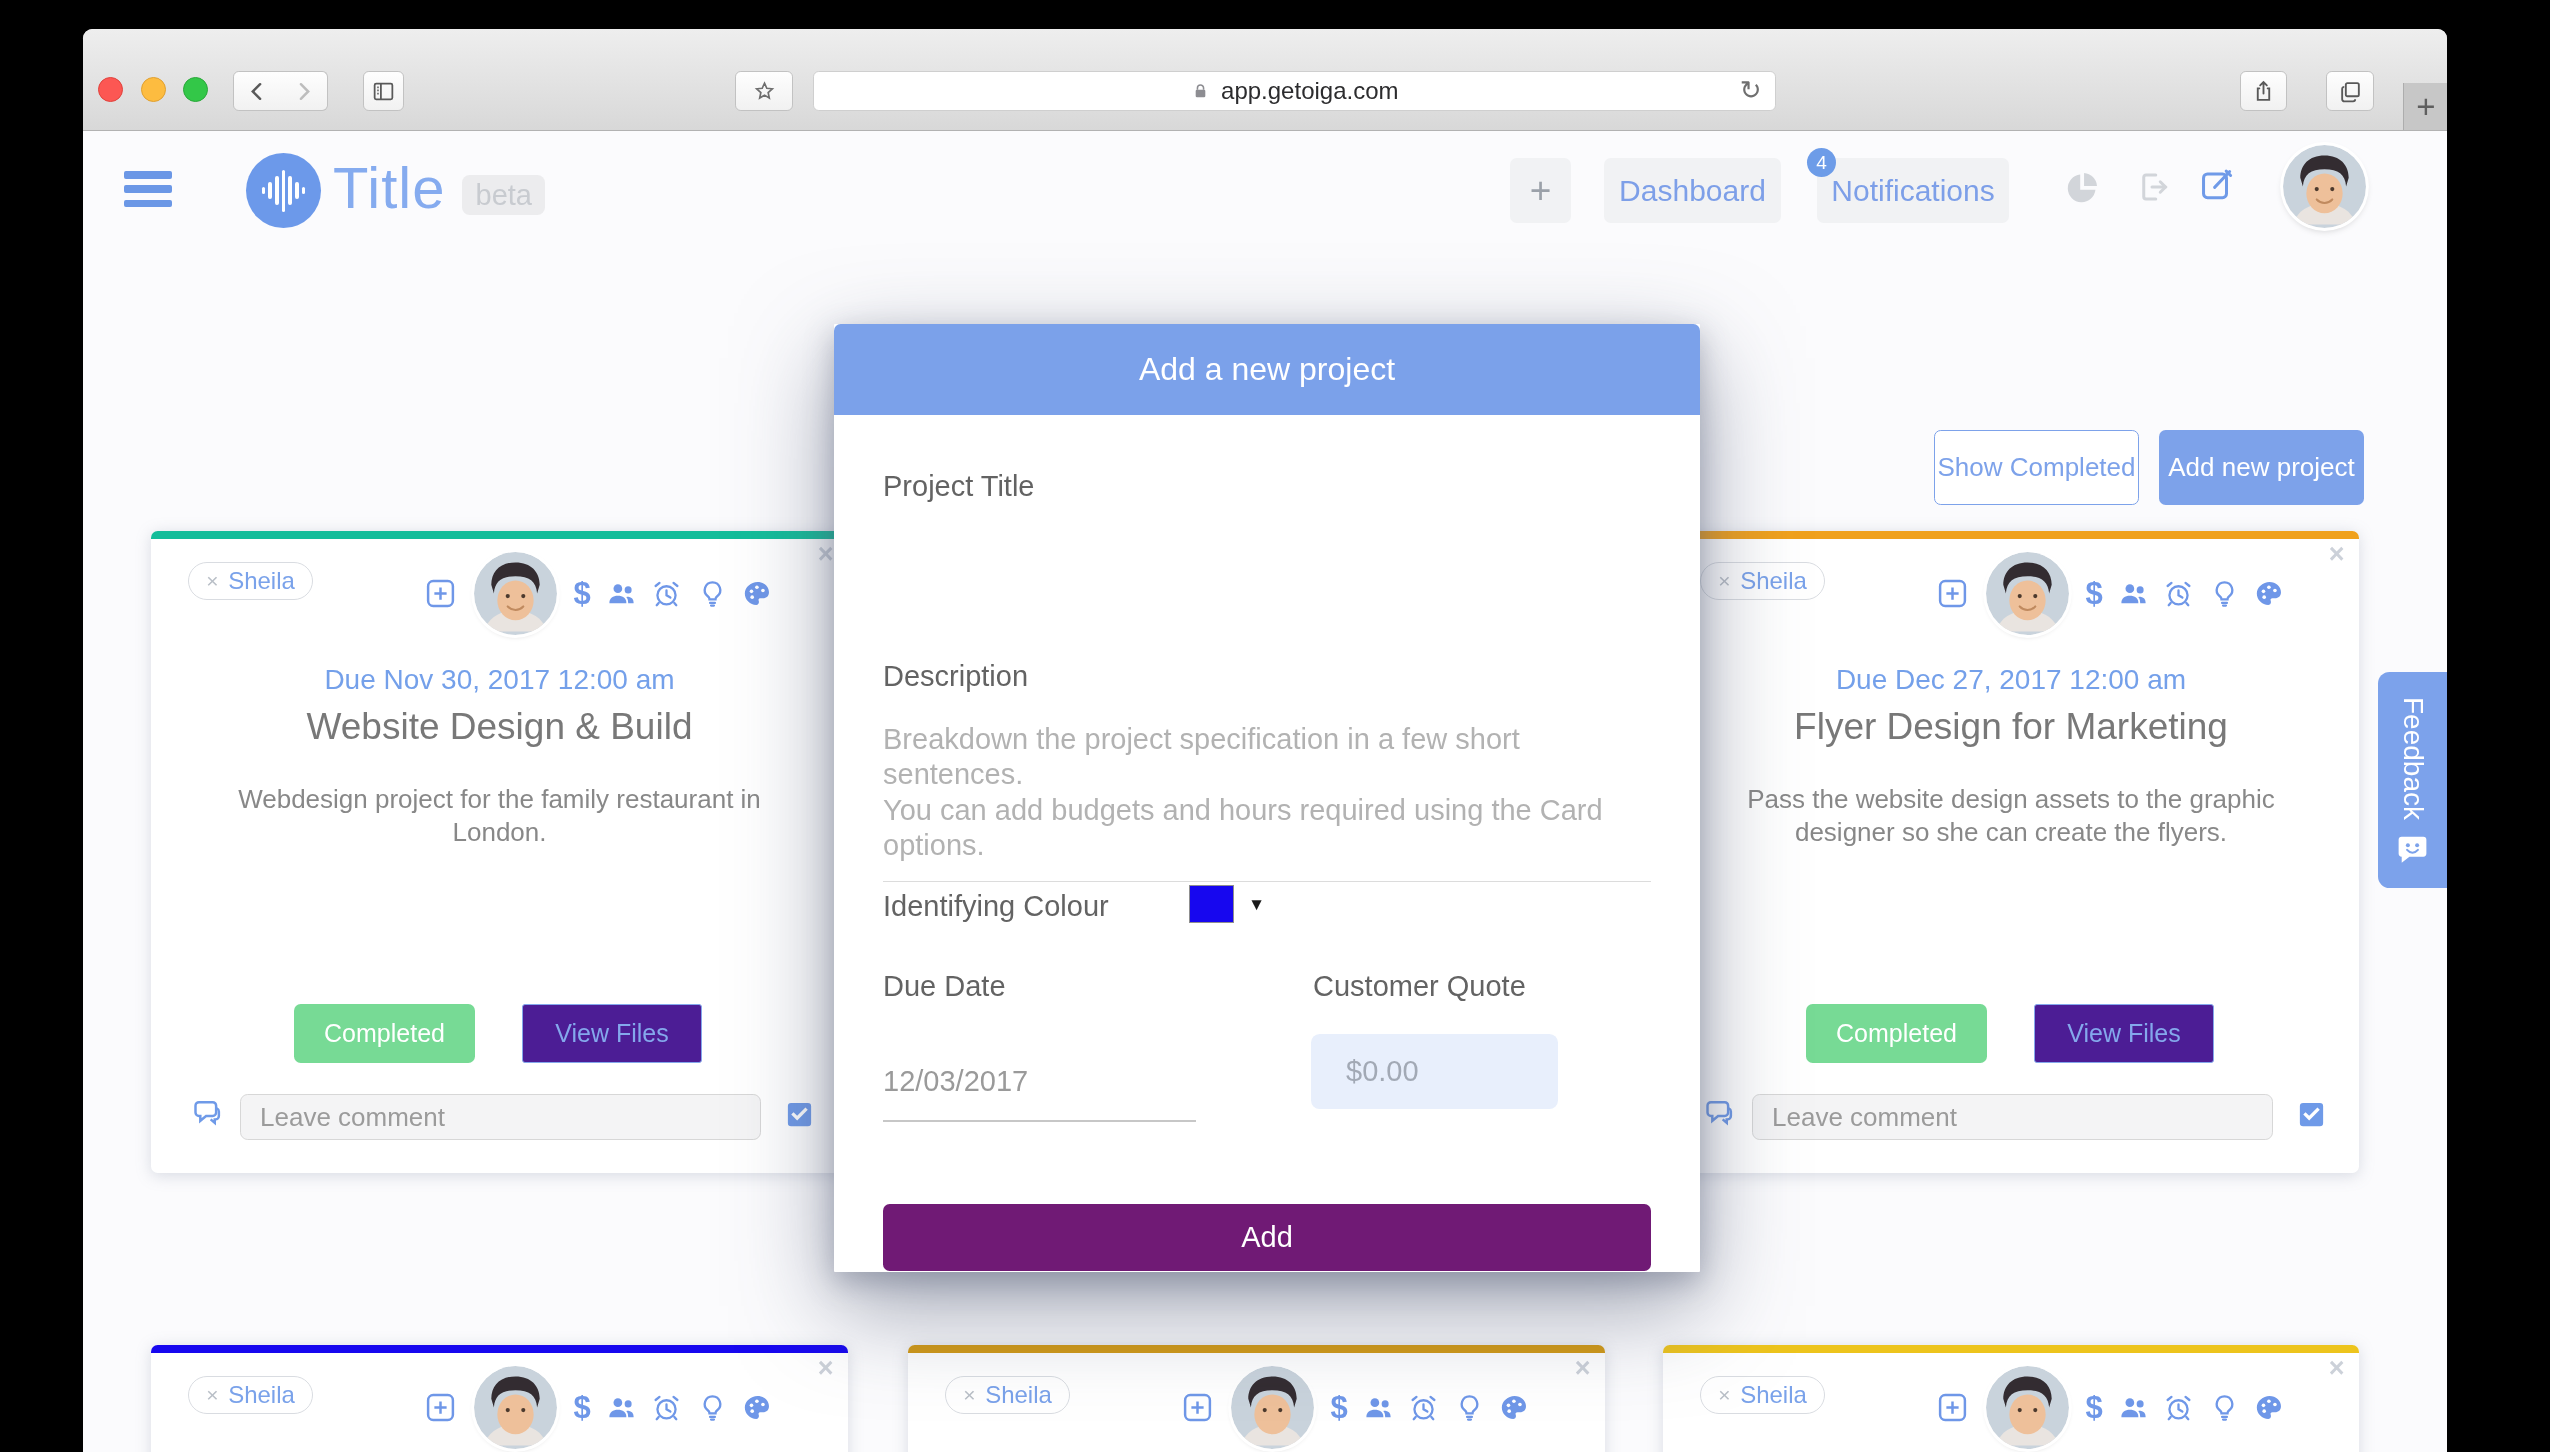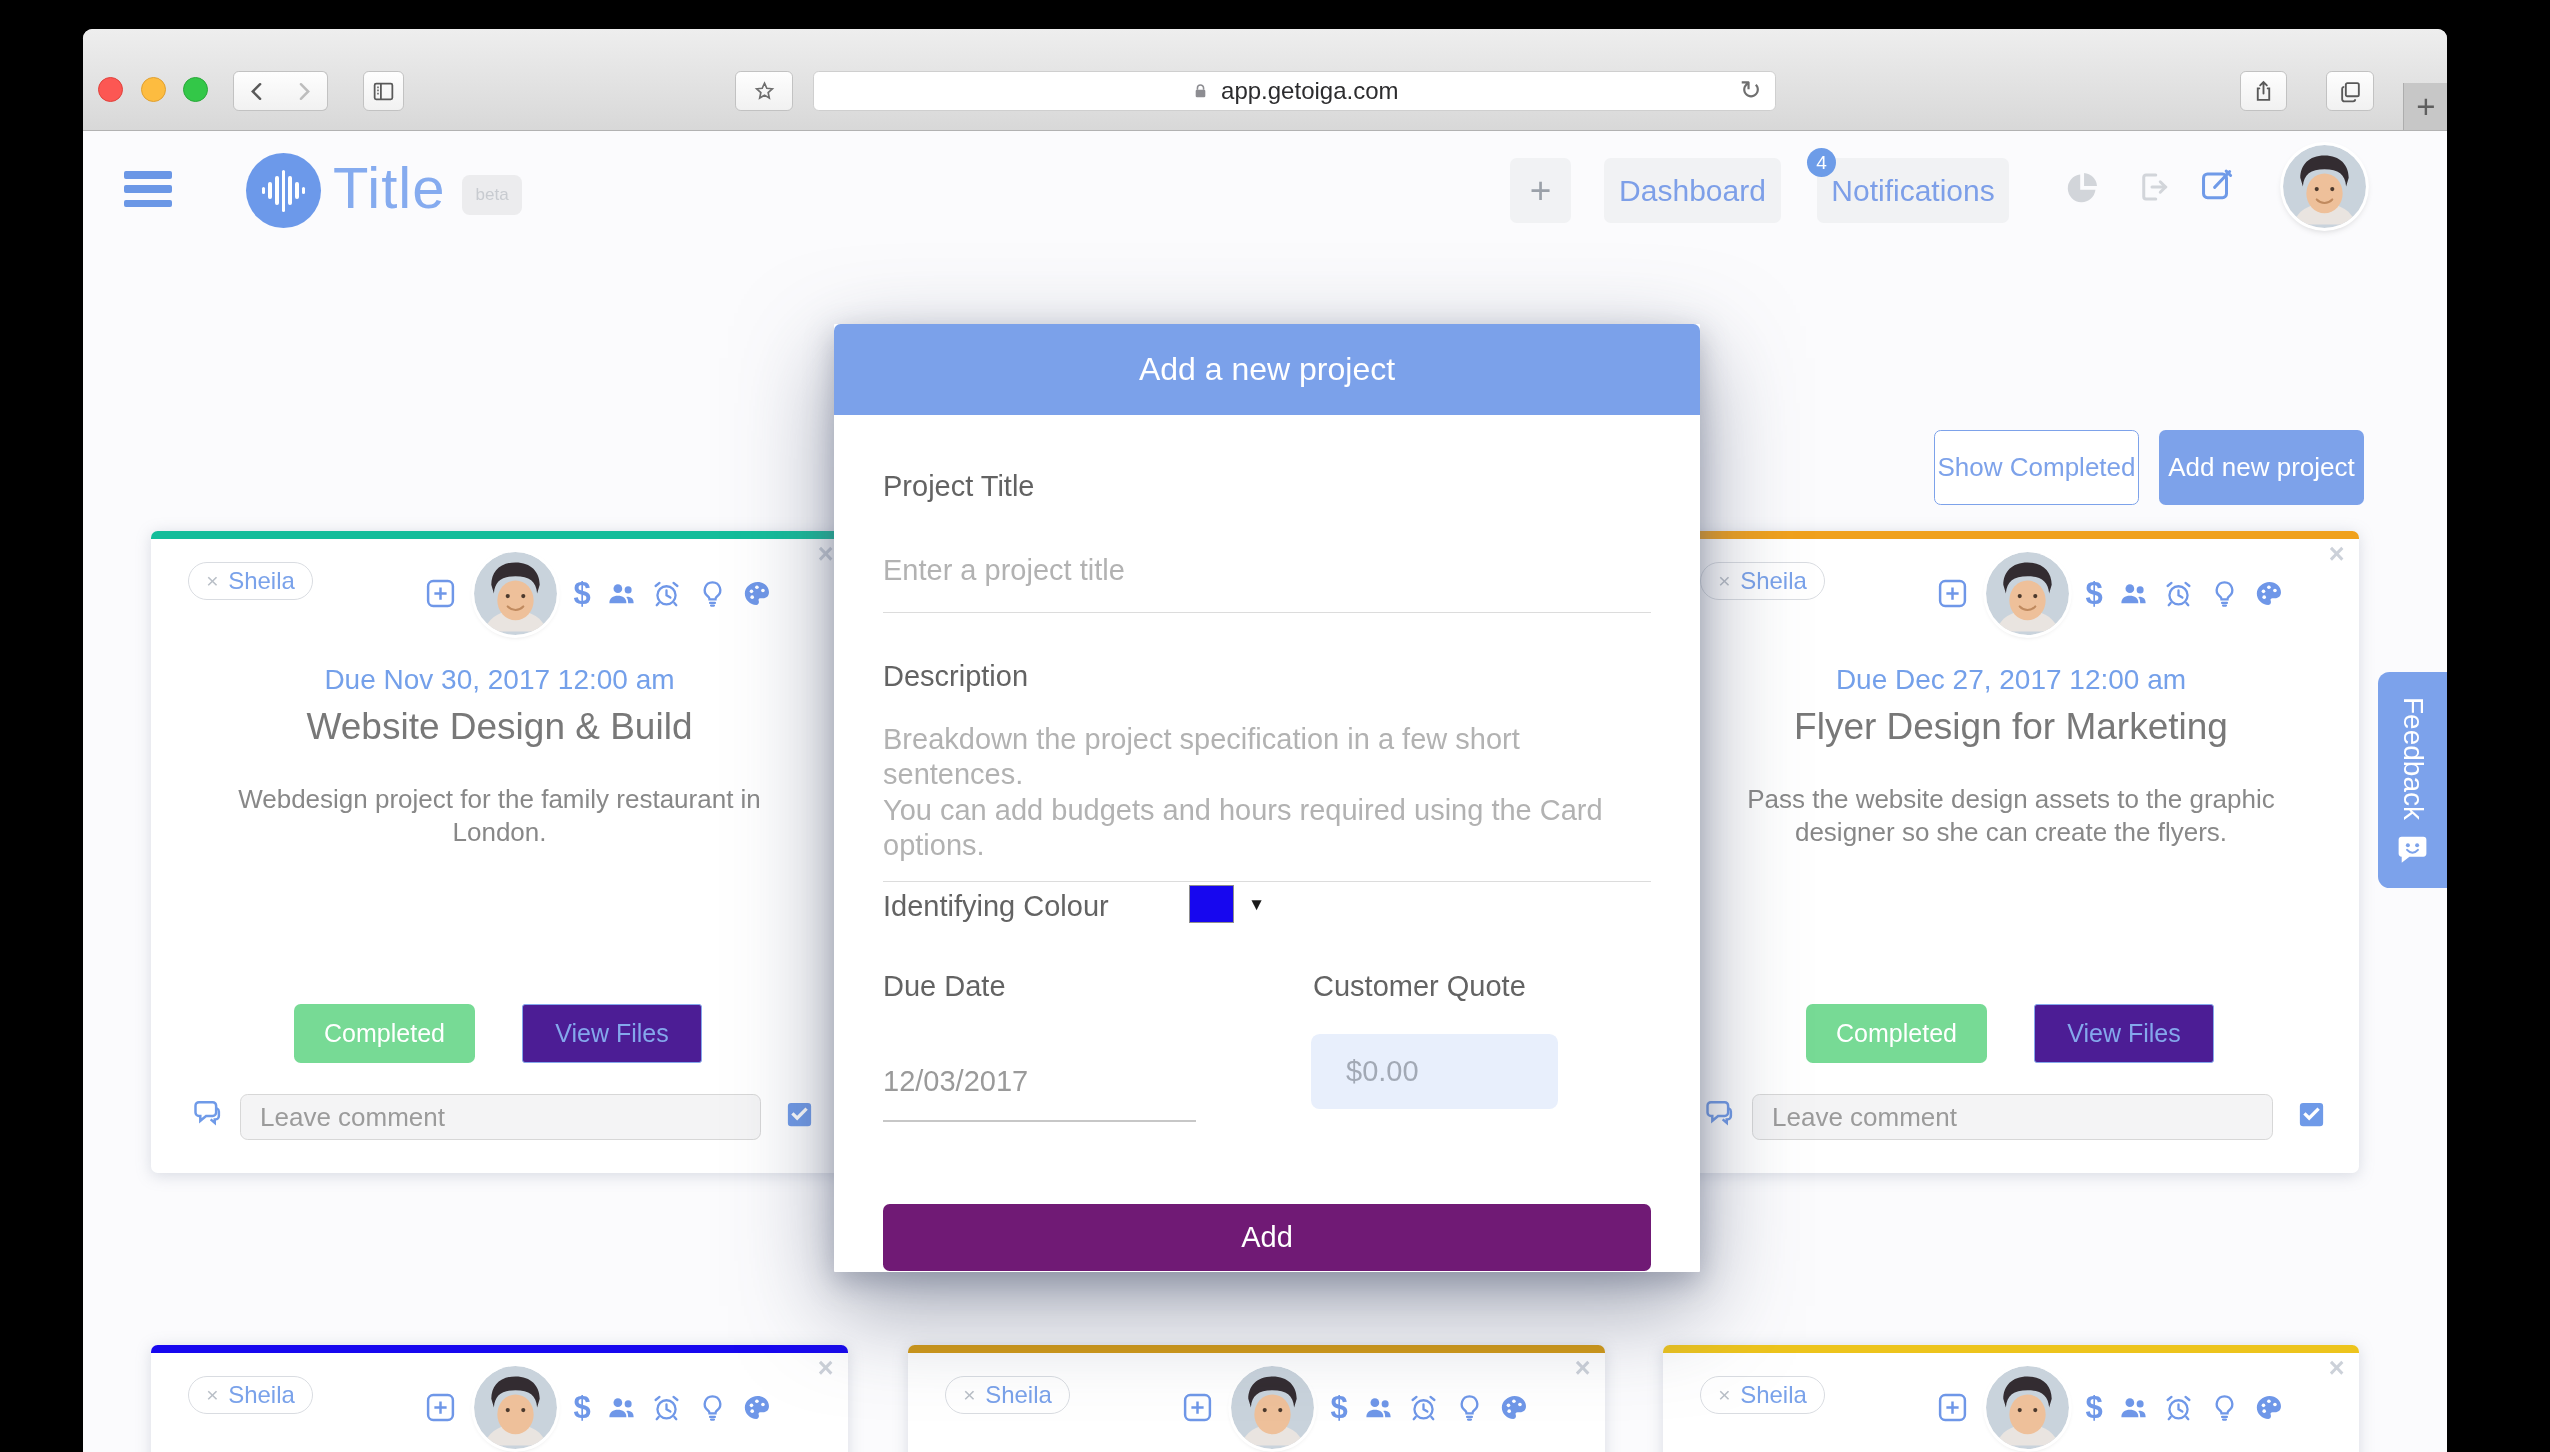--- a/index.html
+++ b/index.html
@@ -30,21 +30,21 @@
   .urlbar .lock{width:21px;height:21px;color:#8d8d92}
   .reload{position:absolute;right:13.5px;top:2.9px;color:#6f6f6f;font-size:26px}
   
   .hamburger{position:absolute;left:41px;top:142px;width:48px;cursor:pointer}
   .hamburger i{display:block;height:7.7px;background:#6b97e6;border-radius:1.9px;margin-bottom:6.7px}
   .logo-circle{position:absolute;left:163px;top:124px;width:75px;height:75px;border-radius:50%;background:#6c99ea;
     display:flex;align-items:center;justify-content:center;gap:2.9px}
   .logo-circle i{display:block;width:3.8px;background:#fff;border-radius:1.9px}
   .logo-text{position:absolute;left:250px;top:125px;font-size:58px;color:#85abef;letter-spacing:1px}
   .beta{position:absolute;left:379px;top:146px;height:40px;padding:0 13.5px;background:#ececee;border-radius:7.7px;
-    color:#c8cbd0;font-size:17px;display:flex;align-items:center}
+    color:#c8cbd0;font-size:29px;display:flex;align-items:center}
   .navbtn{position:absolute;top:129px;height:65px;background:#f1f2f4;border-radius:6.7px;color:#7d9fe8;font-size:30px;
     display:flex;align-items:center;justify-content:center}
   .n-plus{left:1427px;width:61px;color:#9ba1a9;font-size:37px}
   .n-dash{left:1521px;width:177px}
   .n-notif{left:1734px;width:192px}
   .nbadge{position:absolute;left:1724px;top:119px;width:29px;height:29px;border-radius:50%;background:#6d9ce8;
     color:#fff;font-size:19px;display:flex;align-items:center;justify-content:center;z-index:2}
   .hicon{position:absolute;top:140px}
   .hicon svg{display:block}
   .i-pie{left:1981px;color:#d2d5da}
@@ -487,21 +487,20 @@
           <circle cx="11.5" cy="6.8" r="1.5" fill="#fff"></circle>
           <circle cx="16.5" cy="9.5" r="1.5" fill="#fff"></circle>
           <circle cx="7.6" cy="15" r="1.5" fill="#fff"></circle>
         </svg>
     </div>
   </div>
 
   <div class="modal">
     <div class="modal-header">Add a new project</div>
     <span class="mlbl l-title">Project Title</span>
-    <input class="inp-title" placeholder="Enter a project title" style="">
     <span class="mlbl l-desc">Description</span>
     <textarea class="inp-desc" placeholder="Breakdown the project specification in a few short sentences.
 You can add budgets and hours required using the Card options." style=""></textarea>
     <span class="mlbl l-colour">Identifying Colour</span>
     <span class="swatch" style="background: rgb(23, 7, 239);"></span>
     <span class="sw-arrow">▼</span>
     <span class="mlbl l-due">Due Date</span>
     <span class="mlbl l-quote">Customer Quote</span>
     <input class="inp-date" placeholder="12/03/2017" style="">
     <div class="quote-box">

